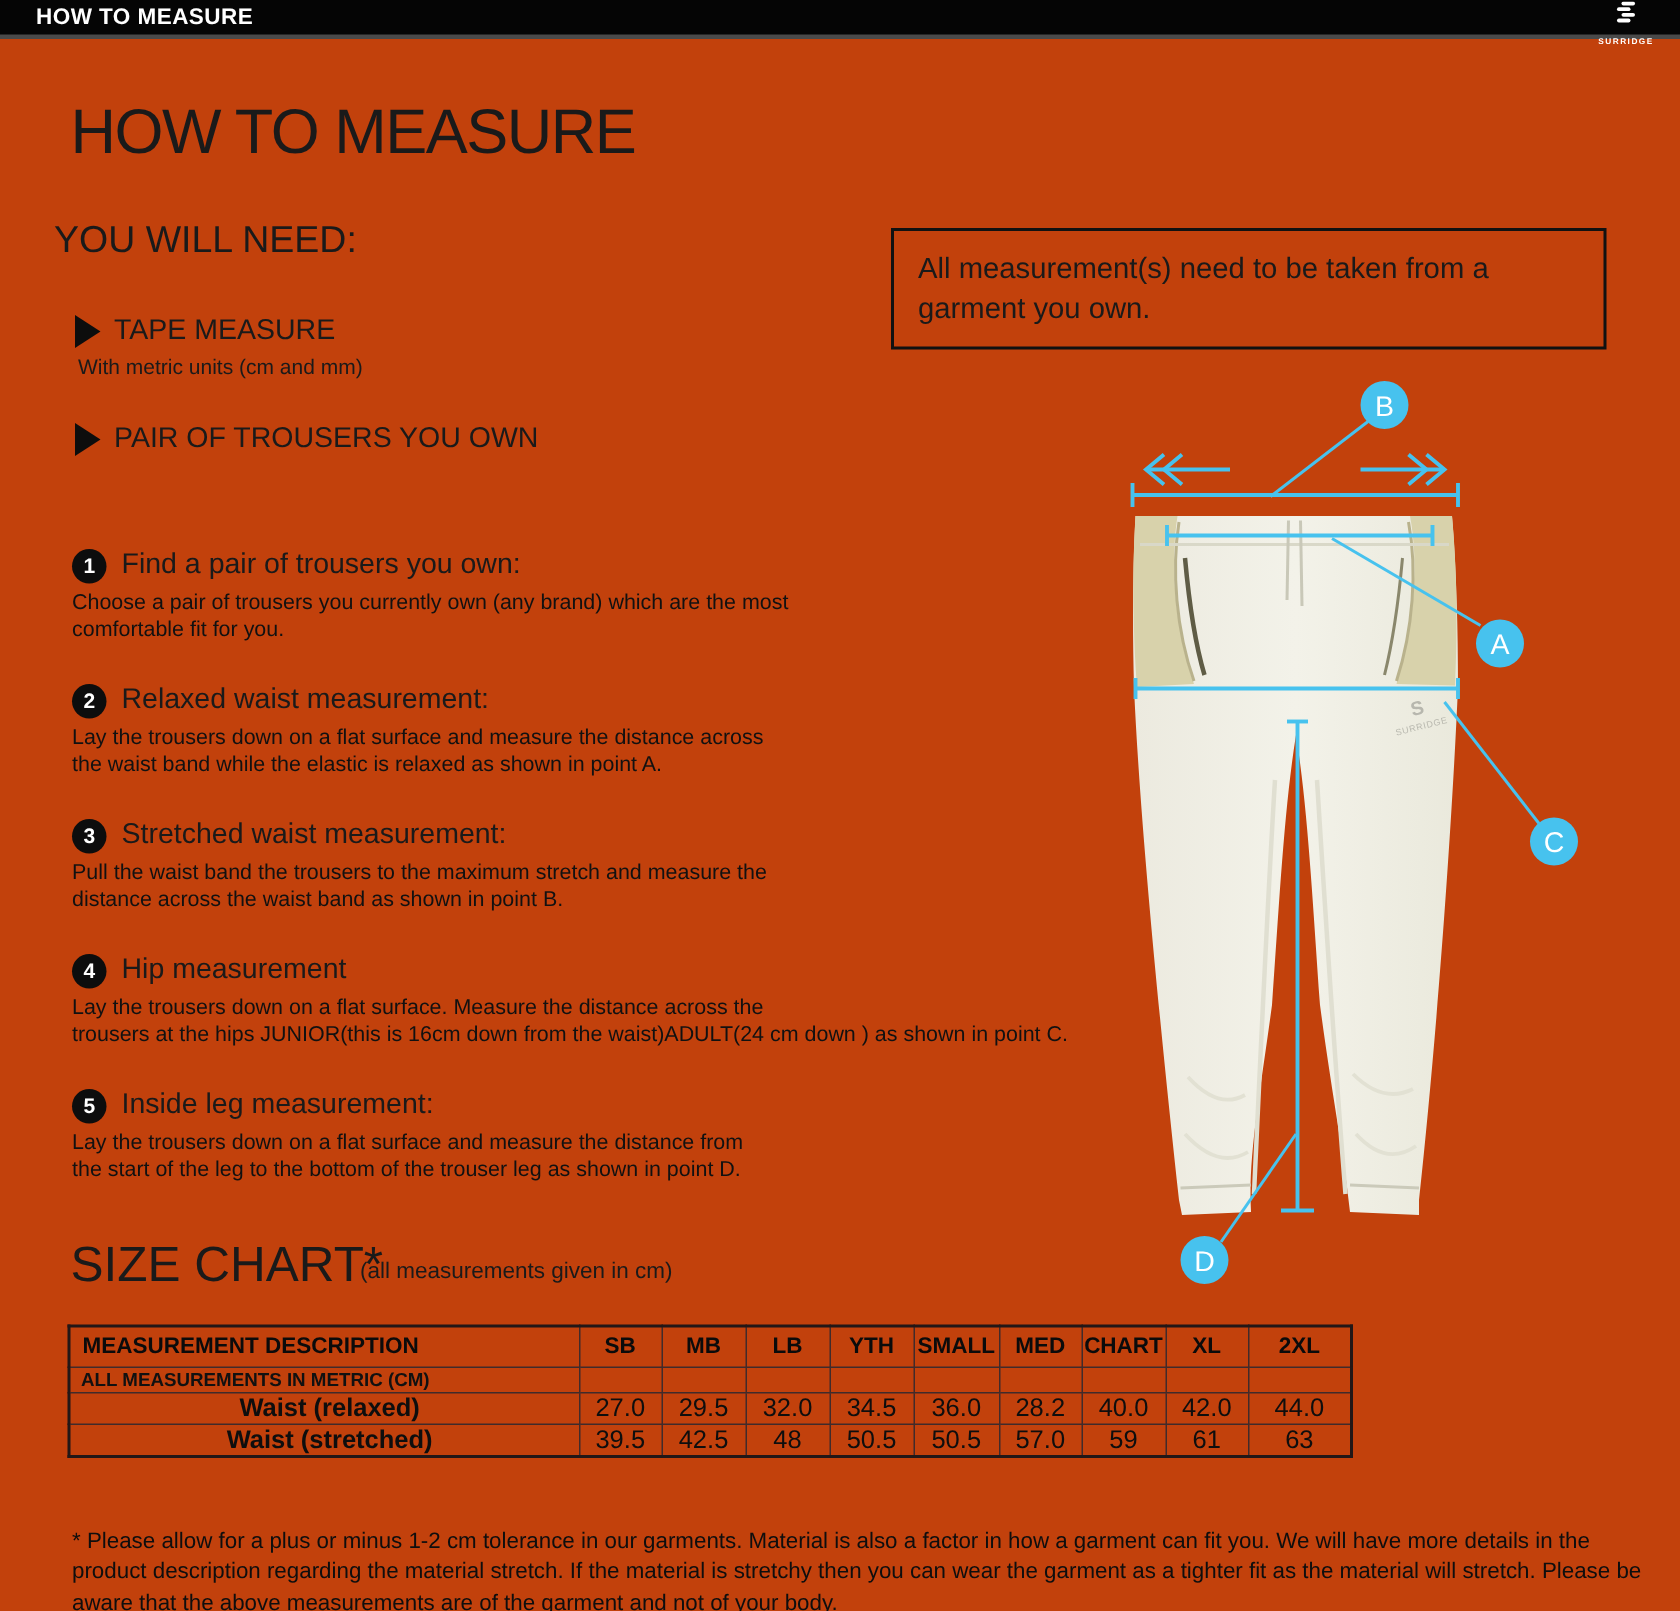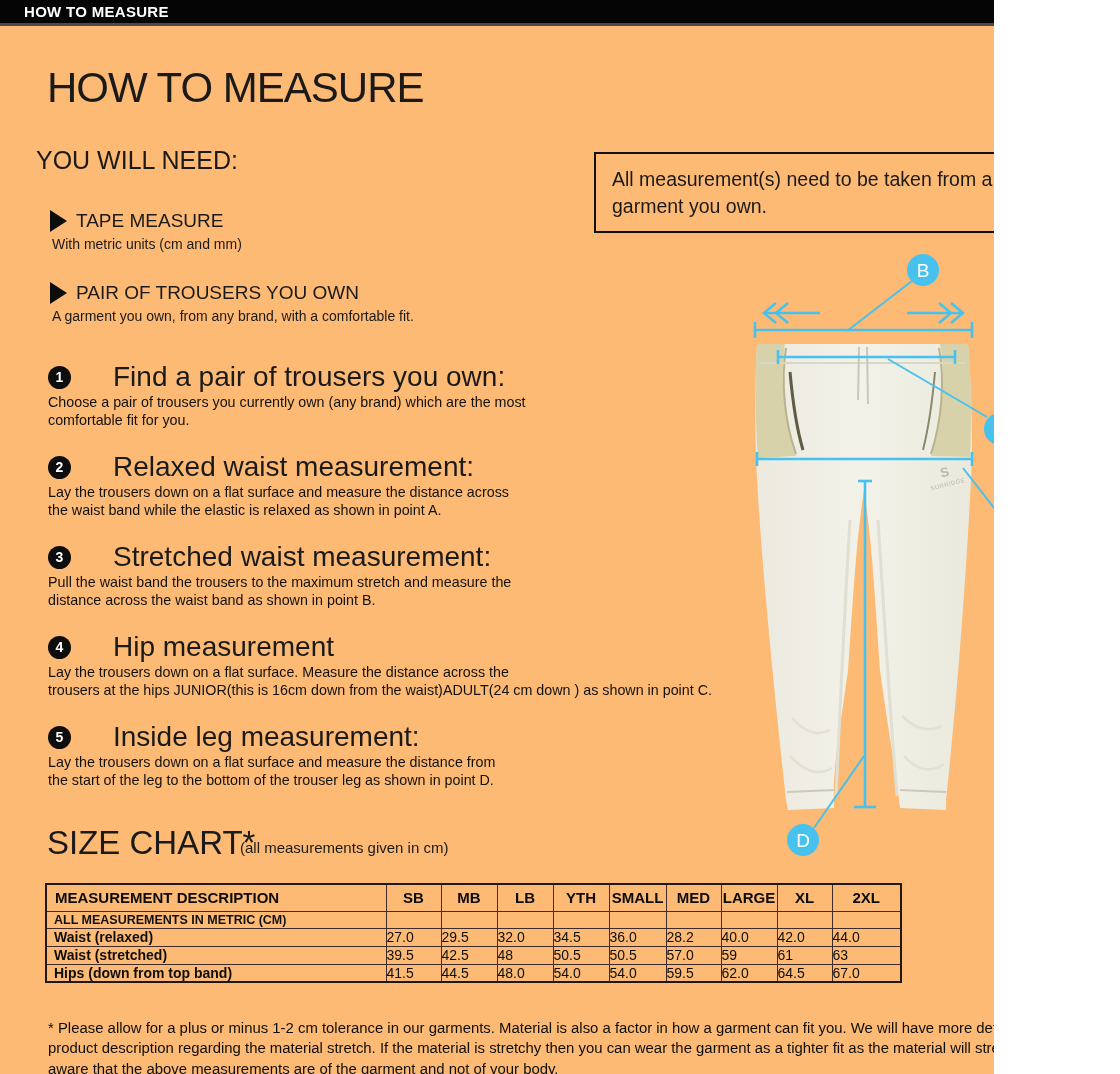--- a/index.html
+++ b/index.html
@@ -1,19 +1,19 @@
 <!DOCTYPE html>
 <html><head>
 <meta charset="utf-8">
 <title>HOW TO MEASURE</title>
 <style>
   * { margin:0; padding:0; box-sizing:border-box; }
   html,body { background:#fff; }
   body { font-family:"Liberation Sans","DejaVu Sans",sans-serif; color:#111; }
-  #page { position:relative; width:994px; height:1074px; background:#fdba74; overflow:hidden;text-decoration:underline; }
+  #page { position:relative; width:1120px; height:1074px; background:#c2410c; overflow:hidden;text-decoration:underline; }
 
   
   .topbar { position:absolute; left:0; top:0; width:1120px; height:26px; background:#050505;
             border-bottom:3px solid #4a4a4a; display:flex; align-items:center; }
   .topbar-title { color:#fff; font-size:15px; font-weight:bold; letter-spacing:.3px; margin-left:24px; }
   .brand { position:absolute; right:14px; top:1px; width:44px; height:24px; text-align:center; }
   .brand svg { display:block; margin:0 auto; }
   .brand-name { color:#fff; font-size:5.5px; font-weight:bold; letter-spacing:1px; line-height:5px; }
 
   
@@ -37,34 +37,34 @@
               border:2px solid #111; padding:12px 16px; }
   .note-text { font-size:19.5px; line-height:27px; color:#1a1a1a; }
 
   
   .step { position:absolute; left:48px; width:700px; }
   .step.s0 { top:365px; } .step.s1 { top:455px; } .step.s2 { top:545px; }
   .step.s3 { top:635px; } .step.s4 { top:725px; }
   .step-head { display:flex; align-items:center; gap:10px; height:24px; }
   .step-num { width:23px; height:23px; border-radius:50%; background:#0d0d0d; color:#fff;
               font-size:14px; font-weight:bold; display:flex; align-items:center; justify-content:center; flex:0 0 23px; }
-  .step-title { font-size:28px; color:#1a1a1a;margin-left:32px; }
+  .step-title { font-size:19px; color:#1a1a1a; }
   .step-body { margin-top:5px; font-size:14.3px; line-height:17.6px; color:#111; white-space:pre-line; }
 
   
   .diagram { position:absolute; left:700px; top:240px; width:400px; height:630px; }
 
   
   .chart-table { position:absolute; left:45px; top:883px; border-collapse:collapse;
                  border:2px solid #221717; table-layout:fixed; }
   .chart-table td, .chart-table th { border:1px solid #402b2b; overflow:hidden; white-space:nowrap; }
   .chart-table th { height:27px; font-size:15px; font-weight:bold; text-align:center; color:#0b0b0b; }
   .chart-table th.desc { text-align:left; padding-left:8px; }
   .chart-table tr.metric td { height:17px; font-size:12.5px; font-weight:bold; }
-  .chart-table tr.vals td { height:18px; font-size:14px; text-align:left; color:#0e0e0e; }
+  .chart-table tr.vals td { height:18px; font-size:17px; text-align:center; color:#0e0e0e; }
   .chart-table td.desc { text-align:left; padding-left:7px; font-weight:bold; font-size:13px; }
 
   
   .footnote { position:absolute; left:48px; top:1018px; width:1056px; font-size:14.9px;
               line-height:20.4px; color:#0e0e0e; }
 </style>
 </head>
 <body>
 
 <div id="page">
@@ -92,21 +92,20 @@
       <span class="tri"></span>
       <span class="need-title">TAPE MEASURE</span>
     </div>
     <div class="need-desc">With metric units (cm and mm)</div>
   </div>
   <div class="need-item n1">
     <div class="need-head">
       <span class="tri"></span>
       <span class="need-title">PAIR OF TROUSERS YOU OWN</span>
     </div>
-    <div class="need-desc">A garment you own, from any brand, with a comfortable fit.</div>
   </div>
 
   <div class="note-box">
     <div class="note-text">All measurement(s) need to be taken from a garment you own.</div>
   </div>
 
   <div class="step s0">
     <div class="step-head">
       <span class="step-num">1</span>
       <span class="step-title">Find a pair of trousers you own:</span>
@@ -268,21 +267,21 @@
     </colgroup>
     <thead>
       <tr>
         <th class="desc">MEASUREMENT DESCRIPTION</th>
         <th>SB</th>
         <th>MB</th>
         <th>LB</th>
         <th>YTH</th>
         <th>SMALL</th>
         <th>MED</th>
-        <th>LARGE</th>
+        <th>CHART</th>
         <th>XL</th>
         <th>2XL</th>
       </tr>
     </thead>
     <tbody>
       <tr class="metric">
         <td class="desc">ALL MEASUREMENTS IN METRIC (CM)</td>
         <td></td>
           <td></td>
         <td></td>
@@ -310,30 +309,18 @@
         <td>39.5</td>
         <td>42.5</td>
         <td>48</td>
         <td>50.5</td>
         <td>50.5</td>
         <td>57.0</td>
         <td>59</td>
         <td>61</td>
         <td>63</td>
       </tr>
-      <tr class="vals">
-        <td class="desc">Hips (down from top band)</td>
-        <td>41.5</td>
-        <td>44.5</td>
-        <td>48.0</td>
-        <td>54.0</td>
-        <td>54.0</td>
-        <td>59.5</td>
-        <td>62.0</td>
-        <td>64.5</td>
-        <td>67.0</td>
-      </tr>
     </tbody>
   </table>
 
   <div class="footnote">* Please allow for a plus or minus 1-2 cm tolerance in our garments. Material is also a factor in how a garment can fit you. We will have more details in the product description regarding the material stretch.  If the material is stretchy then you can wear the garment as a tighter fit as the material will stretch.  Please be aware that the above measurements are of the garment and not of your body.</div>
 
 </div>
 
 </body></html>

